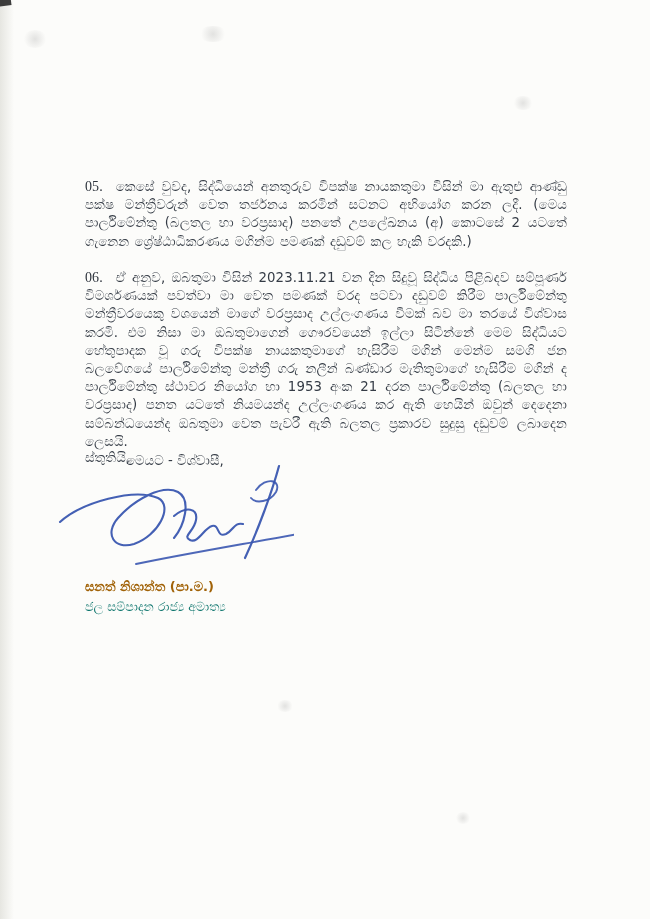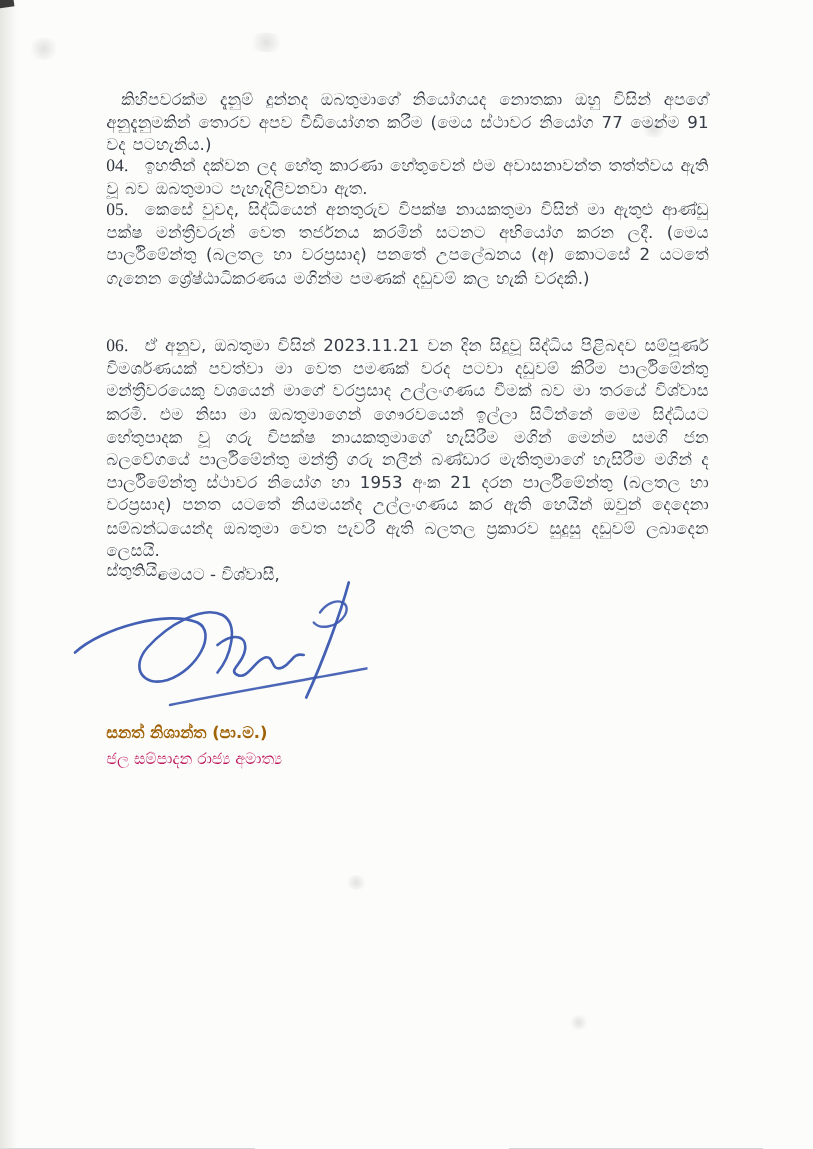--- a/index.html
+++ b/index.html
@@ -45,42 +45,40 @@
   }
   .sig-wrap{
     position:absolute;left:46px;top:460px;width:248px;height:120px;
   }
   .signatory-name{
     position:absolute;left:85px;top:579px;
     font-size:13px;font-weight:bold;color:#a16207;
   }
   .signatory-title{
     position:absolute;left:85px;top:599px;
-    font-size:12.6px;color:#be185d;
+    font-size:12.6px;color:#0f766e;
   }
 </style>
 </head>
 <body>
 
 <div class="page">
 
   <div class="edge-band"></div>
   <div class="corner-mark"></div>
 
   <div class="smudge" style="left:22px;top:30px;width:26px;height:18px;"></div>
   <div class="smudge" style="left:198px;top:26px;width:30px;height:16px;"></div>
   <div class="smudge" style="left:512px;top:96px;width:22px;height:14px;"></div>
   <div class="smudge" style="left:276px;top:700px;width:18px;height:12px;"></div>
   <div class="smudge" style="left:455px;top:812px;width:16px;height:12px;"></div>
 
-  <div class="para indent" style="top:72px;">කිහිපවරක්ම දැනුම් දුන්නද ඔබතුමාගේ නියෝගයද නොතකා ඔහු විසින් අපගේ අනුදැනුමකින් තොරව අපව වීඩියෝගත කරීම (මෙය ස්ථාවර නියෝග 77 මෙන්ම 91 වද පටහැනිය.)</div>
 
-  <div class="para" style="top:125px;"><span class="pnum">04.</span><span>ඉහතින් දක්වන ලද හේතු කාරණා හේතුවෙන් එම අවාසනාවන්ත තත්ත්වය ඇති වූ බව ඔබතුමාට පැහැදිලිවනවා ඇත.</span></div>
 
-  <div class="para" style="top:160px;"><span class="pnum">05.</span><span>කෙසේ වුවද, සිද්ධියෙන් අනතුරුව විපක්ෂ නායකතුමා විසින් මා ඇතුළු ආණ්ඩු පක්ෂ මන්ත්‍රීවරුන් වෙත තර්ජනය කරමින් සටනට අභියෝග කරන ලදී. (මෙය පාර්ලිමේන්තු (බලතල හා වරප්‍රසාද) පනතේ උපලේඛනය (අ) කොටසේ 2 යටතේ ගැනෙන ශ්‍රේෂ්ඨාධිකරණය මගින්ම පමණක් දඩුවම් කල හැකි වරදකි.)</span></div>
+  <div class="para" style="top:178px;"><span class="pnum">05.</span><span>කෙසේ වුවද, සිද්ධියෙන් අනතුරුව විපක්ෂ නායකතුමා විසින් මා ඇතුළු ආණ්ඩු පක්ෂ මන්ත්‍රීවරුන් වෙත තර්ජනය කරමින් සටනට අභියෝග කරන ලදී. (මෙය පාර්ලිමේන්තු (බලතල හා වරප්‍රසාද) පනතේ උපලේඛනය (අ) කොටසේ 2 යටතේ ගැනෙන ශ්‍රේෂ්ඨාධිකරණය මගින්ම පමණක් දඩුවම් කල හැකි වරදකි.)</span></div>
 
   <div class="para" style="top:269px;"><span class="pnum">06.</span><span>ඒ අනුව, ඔබතුමා විසින් 2023.11.21 වන දින සිදුවූ සිද්ධිය පිළිබදව සම්පූර්ණ විමර්ශණයක් පවත්වා මා වෙත පමණක් වරද පටවා දඩුවම් කිරීම පාර්ලිමේන්තු මන්ත්‍රීවරයෙකු වශයෙන් මාගේ වරප්‍රසාද උල්ලංගණය වීමක් බව මා තරයේ විශ්වාස කරමි. එම නිසා මා ඔබතුමාගෙන් ගෞරවයෙන් ඉල්ලා සිටින්නේ මෙම සිද්ධියට හේතුපාදක වූ ගරු විපක්ෂ නායකතුමාගේ හැසිරීම මගින් මෙන්ම සමගි ජන බලවේගයේ පාර්ලිමේන්තු මන්ත්‍රී ගරු නලීන් බණ්ඩාර මැතිතුමාගේ හැසිරීම මගින් ද පාර්ලිමේන්තු ස්ථාවර නියෝග හා 1953 අංක 21 දරන පාර්ලිමේන්තු (බලතල හා වරප්‍රසාද) පනත යටතේ නියමයන්ද උල්ලංගණය කර ඇති හෙයින් ඔවුන් දෙදෙනා සම්බන්ධයෙන්ද ඔබතුමා වෙත පැවරී ඇති බලතල ප්‍රකාරව සුදුසු දඩුවම් ලබාදෙන ලෙසයි.</span></div>
 
   <div class="closing-line" style="top:429px;margin-top:20px;">ස්තුතියි,</div>
   <div class="closing-line" style="top:452px;margin-left:41px;">මෙයට - විශ්වාසී,</div>
 
   <div class="sig-wrap">
     <svg width="248" height="120" viewBox="0 0 248 120" xmlns="http://www.w3.org/2000/svg">
       <g fill="none" stroke="#3a57b0" stroke-linecap="round" stroke-linejoin="round">
 

